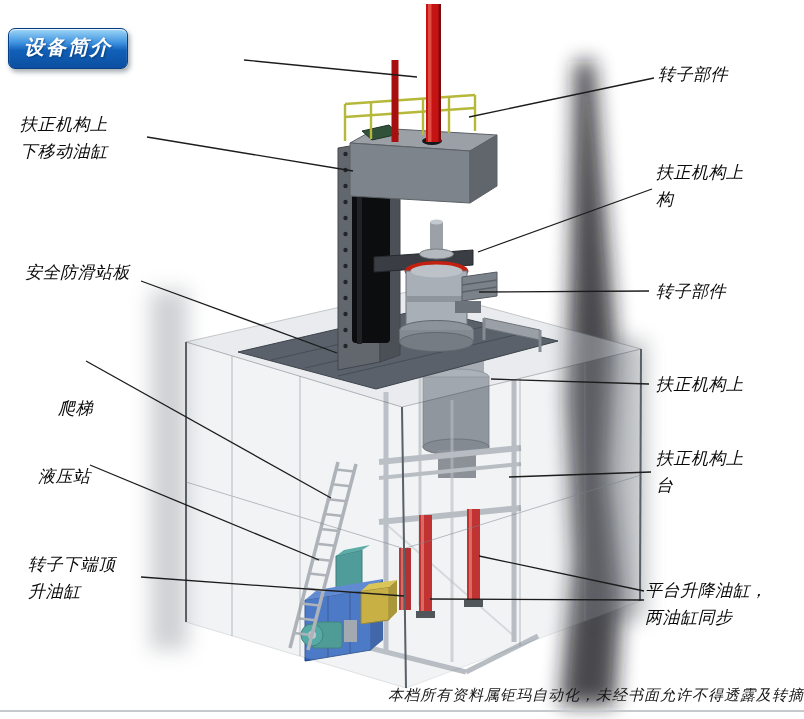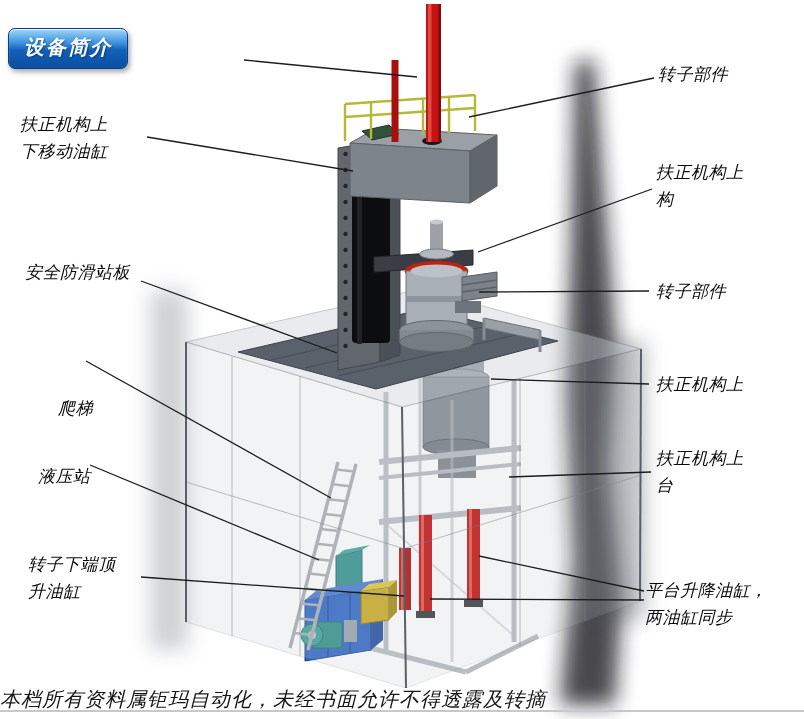--- a/index.html
+++ b/index.html
@@ -31,22 +31,22 @@
     position:absolute; left:8px; top:28px; padding:5px 15px 7px;
     font-family:"Liberation Sans","DejaVu Sans",sans-serif;
     font-size:20px; font-weight:bold; color:#ffffff;
     background:linear-gradient(180deg,#9ed7f7 0%,#3f93e0 35%,#1160b8 55%,#0b4fa0 100%);
     border:1px solid #0a3e84; border-radius:7px;
     box-shadow:2px 3px 5px rgba(90,100,110,.55), inset 0 1px 1px rgba(255,255,255,.8);
     text-shadow:1px 1px 2px rgba(0,40,90,.55);
     letter-spacing:2px;
   }
   .footer {
-    position:absolute; left:0; right:0; top:686px; text-align:left;
-    font-size:20px; color:#151515; letter-spacing:1px;
+    position:absolute; left:0; right:0; top:686px; text-align:right;
+    font-size:15px; color:#151515; letter-spacing:1px;
   }
   .bottom-rule { position:absolute; left:0; top:710px; width:100%; height:2px; background:#c5c9cd; }
 </style>
 </head>
 <body>
 
 <div class="canvas">
 
   <svg class="machine-svg" viewBox="0 0 804 719" xmlns="http://www.w3.org/2000/svg">
     <defs>

